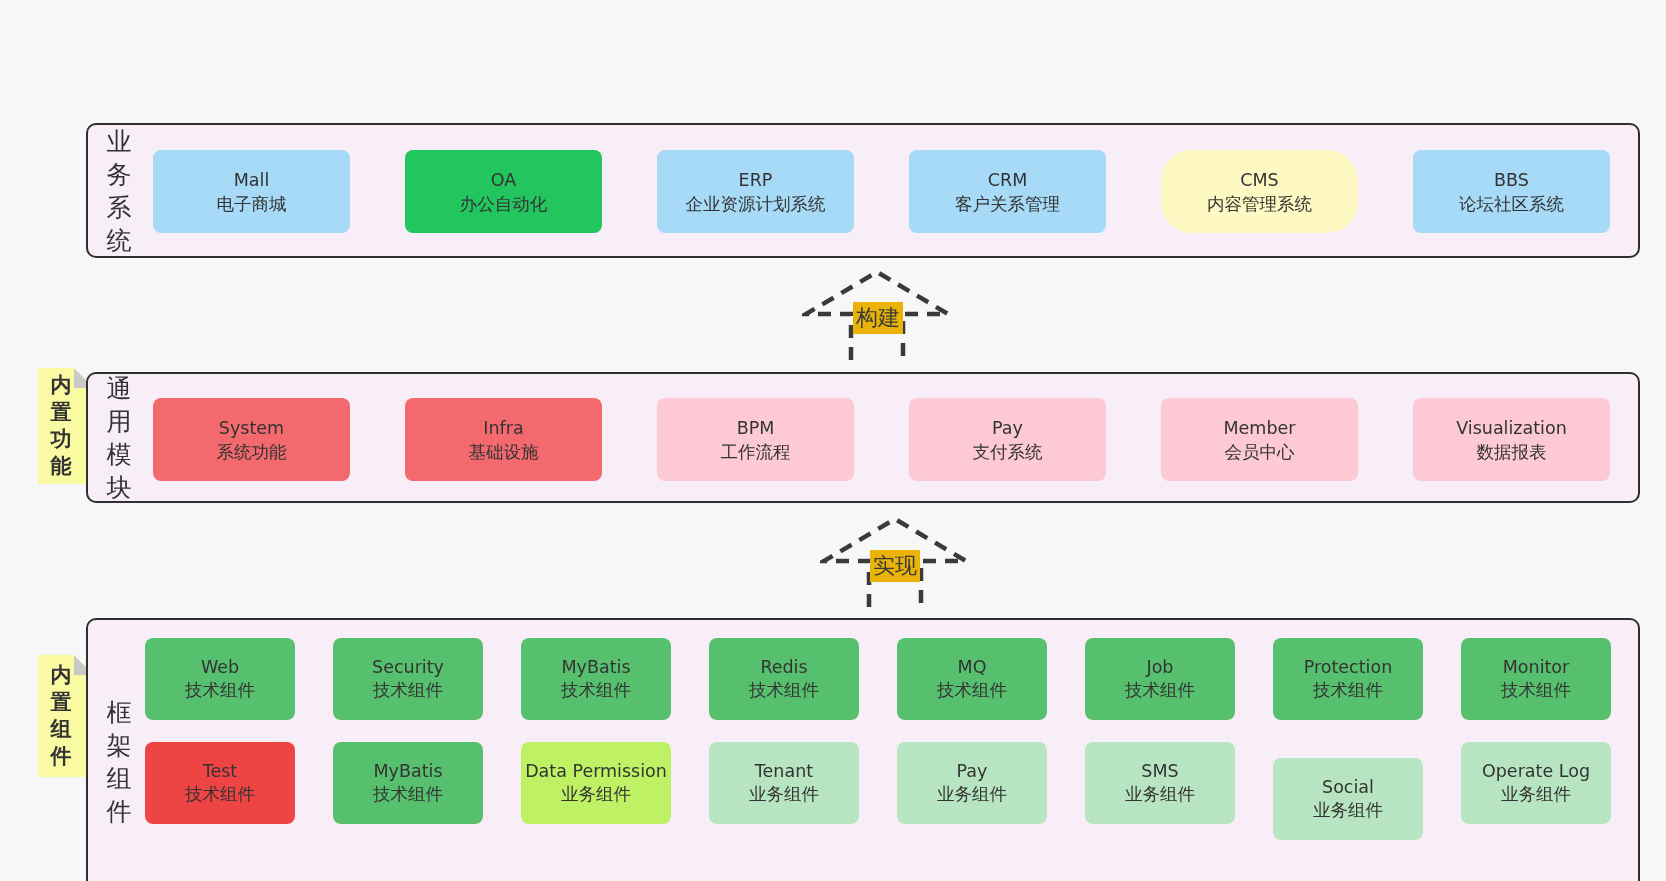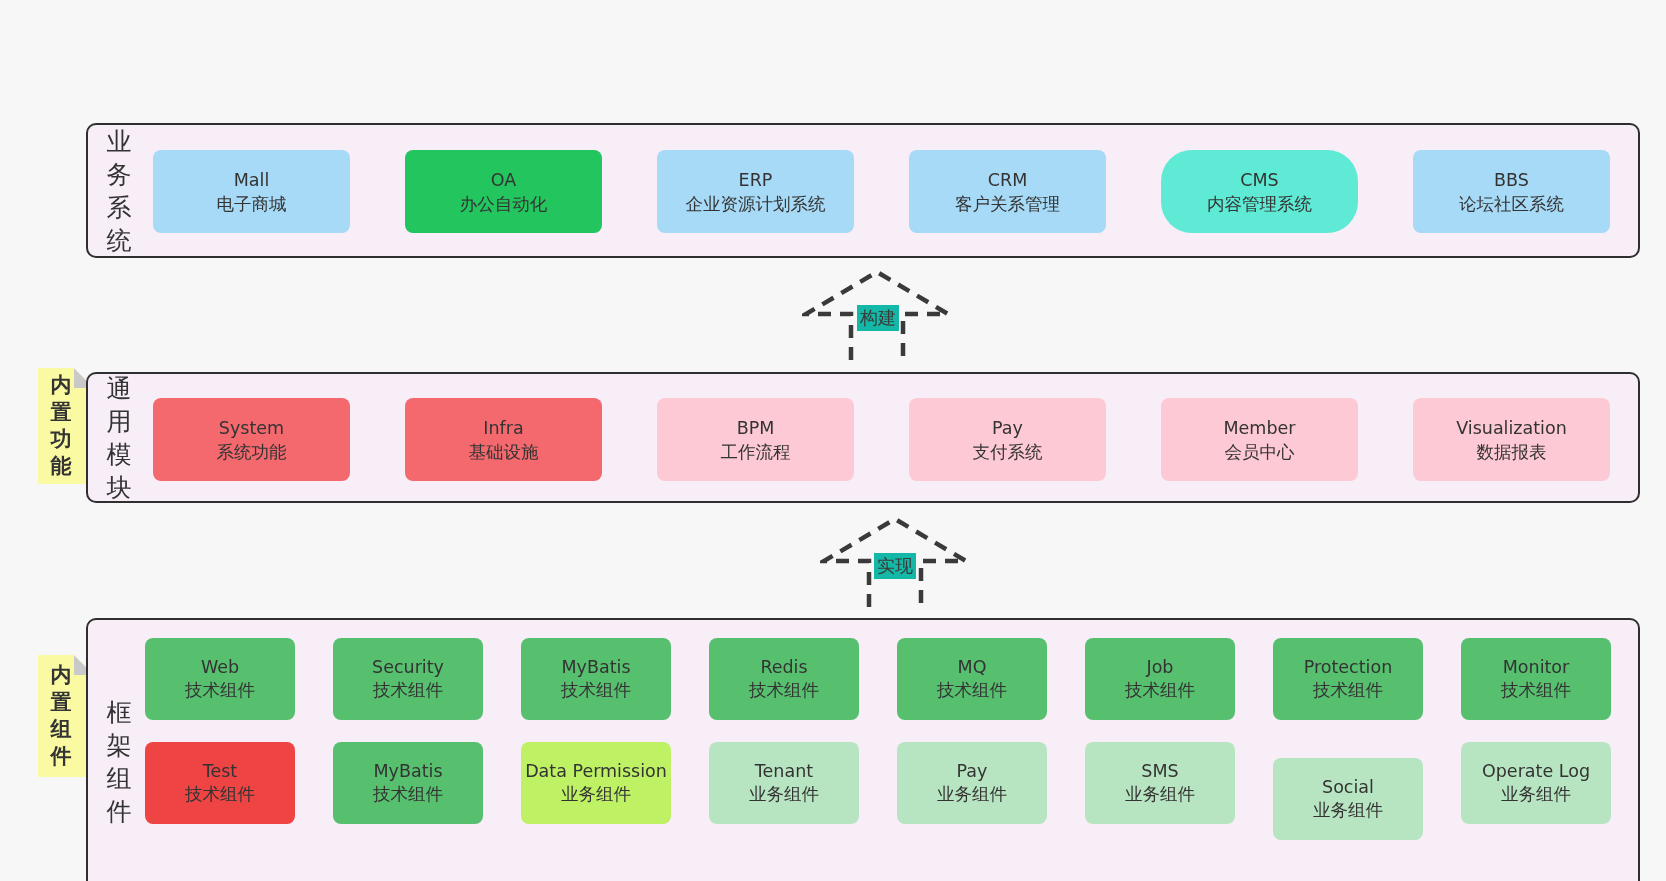--- a/index.html
+++ b/index.html
@@ -68,22 +68,22 @@
     word-break:break-all; text-align:center; color:#333;
     margin-right:10px;
     font-weight:bold;
   }
 
   .arrow-svg { position:absolute; z-index:2; }
   #arrow-build     { left:802px; top:268px; }
   #arrow-implement { left:820px; top:515px; }
   .arrow-label {
     position:absolute; z-index:4;
-    background:#14b8a6; color:#3a3a3a;
-    font-size:18px; padding:1px 3px;
+    background:#eab308; color:#3a3a3a;
+    font-size:22px; padding:1px 3px;
     transform:translate(-50%,-50%); white-space:nowrap;
   }
   #arrow-build-label     { left:878px; top:318px; }
   #arrow-implement-label { left:895px; top:566px; }
 </style>
 </head>
 <body>
 
 <div id="canvas">
 
@@ -110,21 +110,21 @@
           <span>办公自动化</span>
         </div>
         <div class="box" style="background: rgb(166, 218, 246);">
           <span>ERP</span>
           <span>企业资源计划系统</span>
         </div>
         <div class="box" style="background: rgb(166, 218, 246);">
           <span>CRM</span>
           <span>客户关系管理</span>
         </div>
-        <div class="box" style="background: #5eead4; border-radius: 31px;">
+        <div class="box" style="background: #fef9c3; border-radius: 31px;">
           <span>CMS</span>
           <span>内容管理系统</span>
         </div>
         <div class="box" style="background: rgb(166, 218, 246);">
           <span>BBS</span>
           <span>论坛社区系统</span>
         </div>
       </div>
   </div>
 

